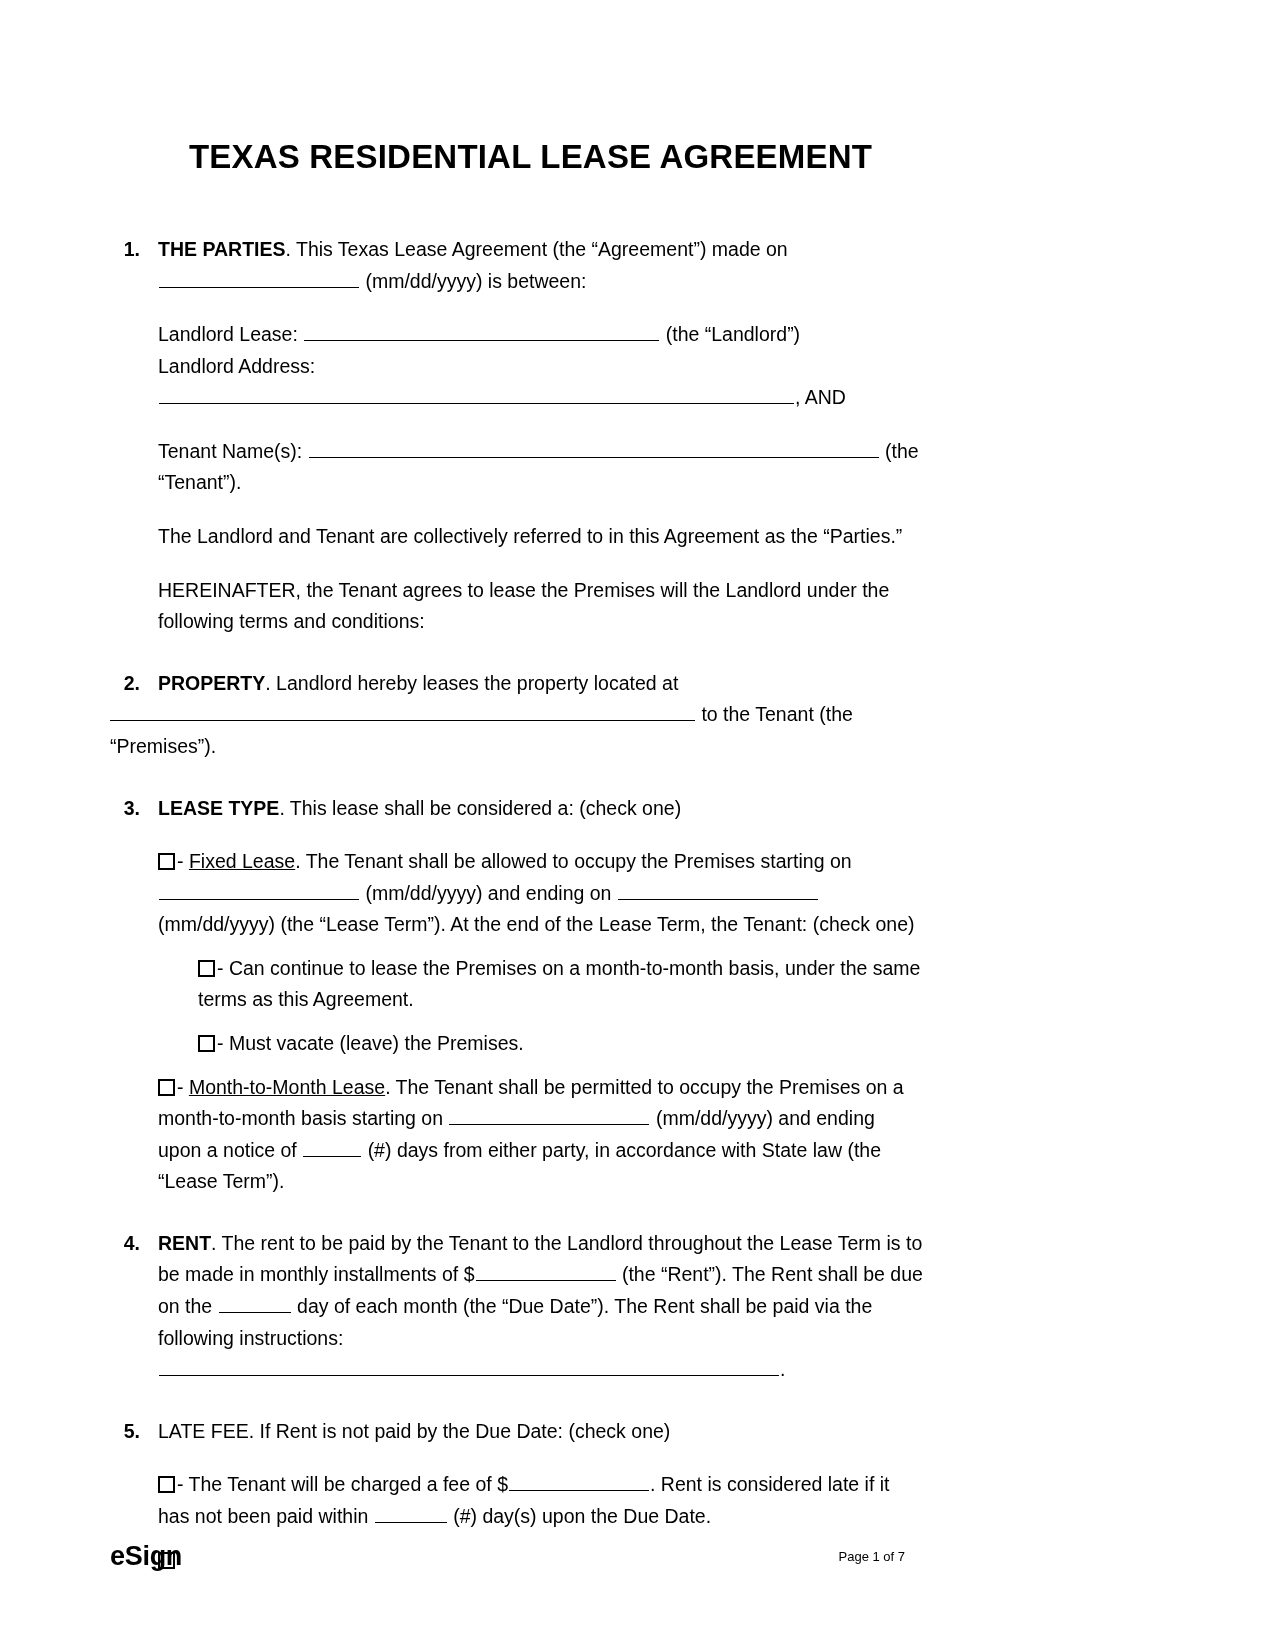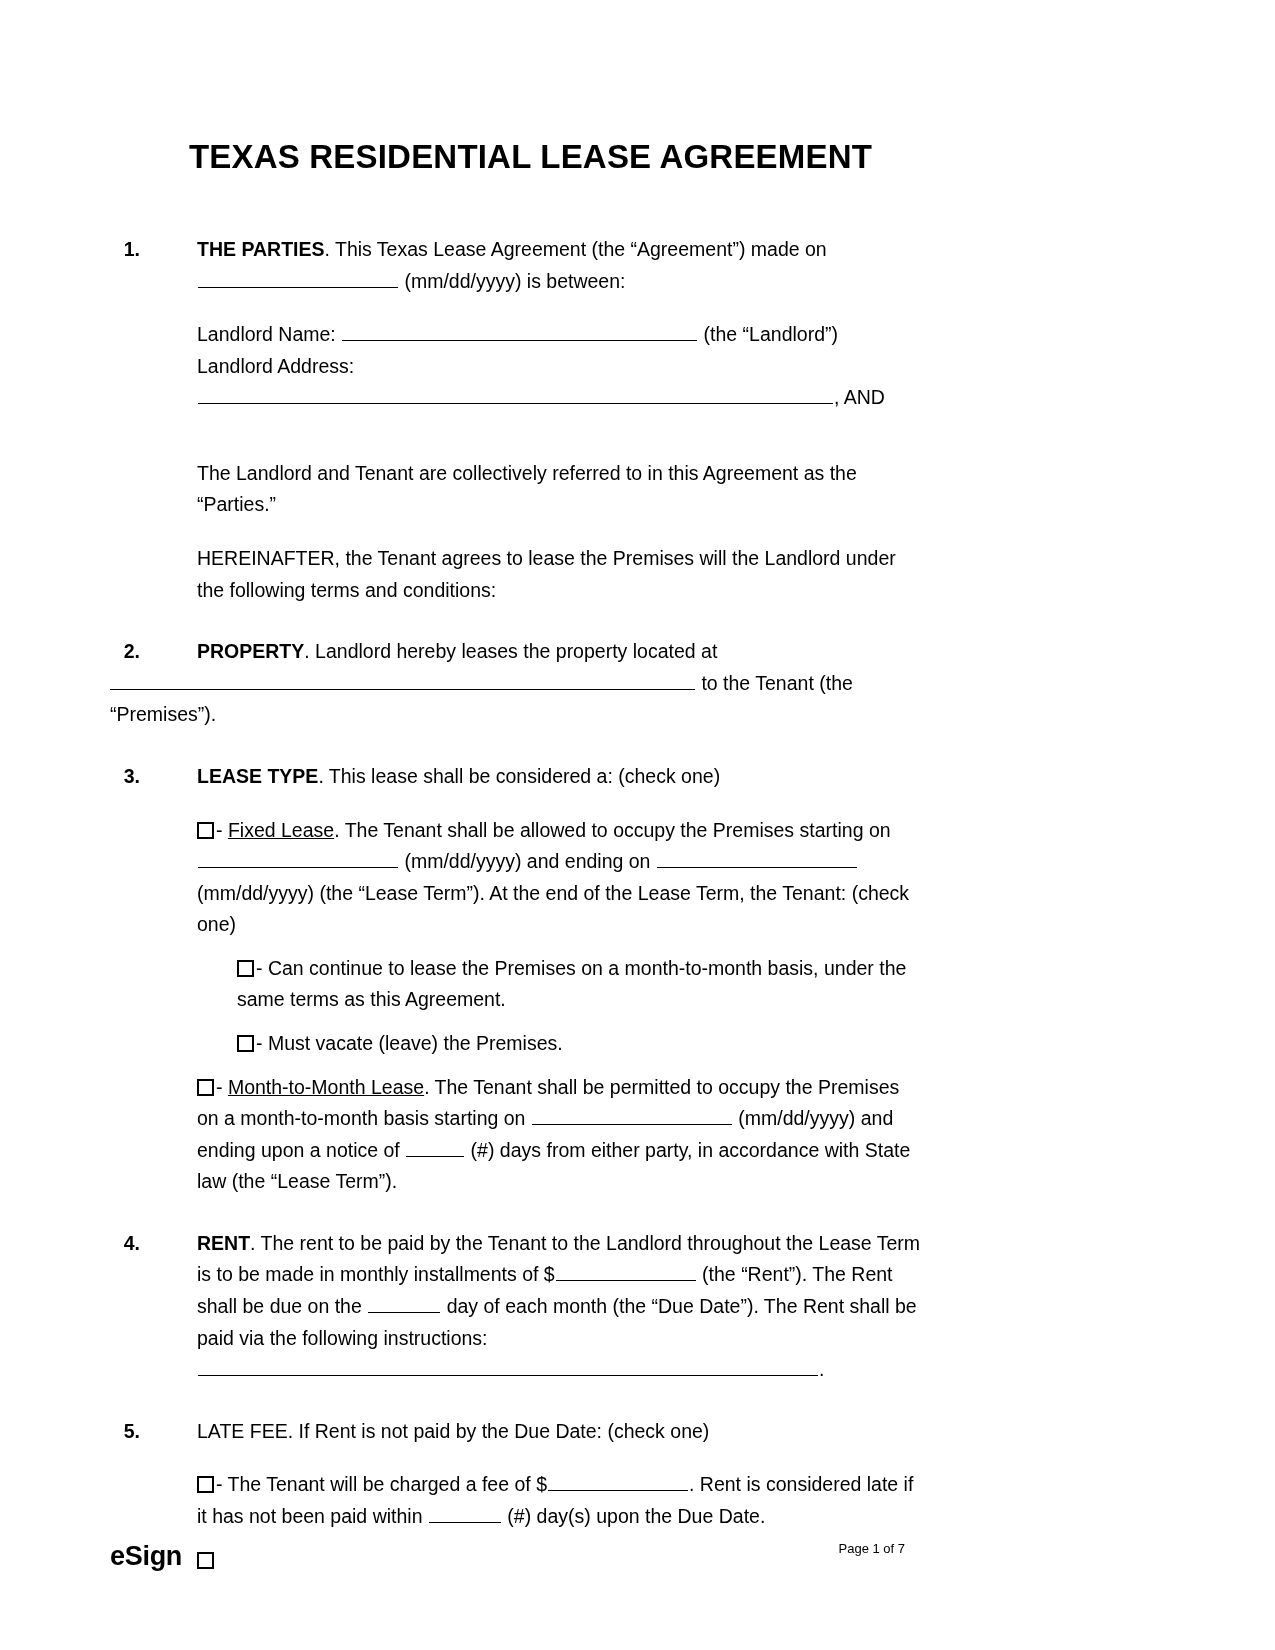--- a/index.html
+++ b/index.html
@@ -38,21 +38,20 @@
     width: 48px;
     flex: 0 0 48px;
     text-align: right;
     padding-right: 18px;
     font-weight: bold;
     font-size: 19.5px;
     box-sizing: border-box;
   }
   .ctext {
     flex: 1 1 auto;
-    margin-left: 39px;
   }
   .u { text-decoration: underline; }
   .blank {
     display: inline-block;
     border-bottom: 1.6px solid #000;
     vertical-align: baseline;
     height: 0.95em;
     margin: 0 1px;
   }
   .w-sm { width: 58px; }
@@ -74,21 +73,21 @@
     background: #fff;
     box-sizing: border-box;
   }
   .footer {
     position: absolute;
     left: 110px;
     right: 110px;
     bottom: 78px;
     display: flex;
     justify-content: space-between;
-    align-items: flex-start;
+    align-items: center;
     font-size: 19px;
   }
   .brand {
     font-weight: bold;
     font-size: 27px;
     letter-spacing: -0.3px;
   }
   .pageno { font-size: 13px; }
 </style>
 </head>
@@ -109,29 +108,34 @@
         <span>(mm/dd/yyyy) is between:</span>
       </div>
     </div>
 
     <div class="gap"></div>
 
     <div class="clause">
       <div class="num"></div>
       <div class="ctext">
         <div>
-          <span>Landlord Name:</span>
+          <span>Landlord Lease:</span>
           <span class="blank" style="width:355px"></span>
           <span>(the “Landlord”)</span>
         </div>
         <div>
           <span>Landlord Address:</span>
           <span class="blank" style="width:635px"></span><span>, AND</span>
         </div>
         <div class="gap"></div>
+        <div>
+          <span>Tenant Name(s):</span>
+          <span class="blank" style="width:570px"></span>
+          <span>(the “Tenant”).</span>
+        </div>
         <div class="gap"></div>
         <div>The Landlord and Tenant are collectively referred to in this Agreement as the “Parties.”</div>
         <div class="gap"></div>
         <div>HEREINAFTER, the Tenant agrees to lease the Premises will the Landlord under the following terms and conditions:</div>
       </div>
     </div>
 
     <div class="gap-lg"></div>
 
     <div class="clause">

